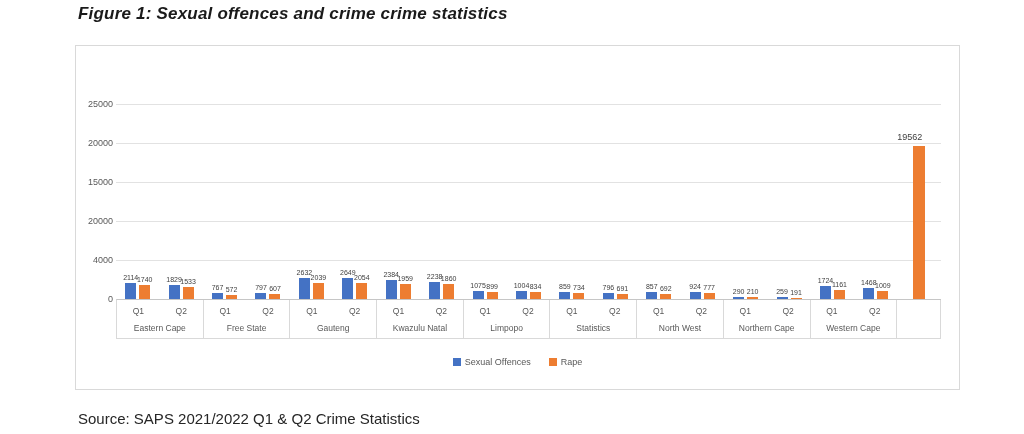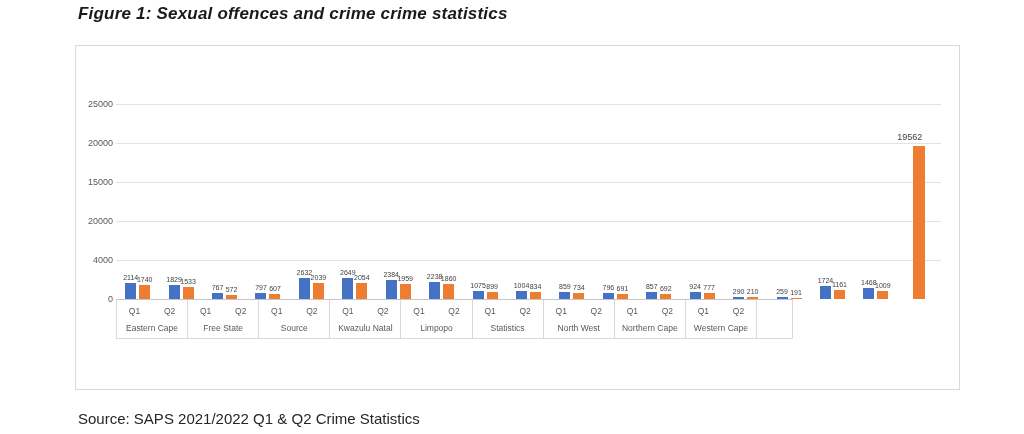--- a/index.html
+++ b/index.html
@@ -43,21 +43,21 @@
     position: absolute; width: 34px;
     text-align: center; font-size: 7px; color: #404040;
     white-space: nowrap;
   }
   .total-value-label {
     position: absolute; width: 44px;
     text-align: left; font-size: 9px; color: #404040;
   }
   .category-axis {
     position: absolute; left: 40px; top: 253px;
-    width: 677px; height: 40px;
+    width: 825px; height: 40px;
     display: flex;
     border-top: 1px solid #c6c6c6;
     border-bottom: 1px solid #d9d9d9;
     border-left: 1px solid #d9d9d9;
   }
   .province-cell {
     flex: 2 0 0; border-right: 1px solid #d9d9d9;
     display: flex; flex-direction: column;
   }
   .empty-cell { flex: 1 0 0; border-right: 1px solid #d9d9d9; }
@@ -191,21 +191,21 @@
             <div class="quarter-label">Q1</div>
             <div class="quarter-label">Q2</div>
           </div>
           <div class="province-label">Free State</div>
         </div>
         <div class="province-cell">
           <div class="quarter-row">
             <div class="quarter-label">Q1</div>
             <div class="quarter-label">Q2</div>
           </div>
-          <div class="province-label">Source</div>
+          <div class="province-label">Gauteng</div>
         </div>
         <div class="province-cell">
           <div class="quarter-row">
             <div class="quarter-label">Q1</div>
             <div class="quarter-label">Q2</div>
           </div>
           <div class="province-label">Kwazulu Natal</div>
         </div>
         <div class="province-cell">
           <div class="quarter-row">
@@ -236,17 +236,27 @@
           <div class="province-label">Northern Cape</div>
         </div>
         <div class="province-cell">
           <div class="quarter-row">
             <div class="quarter-label">Q1</div>
             <div class="quarter-label">Q2</div>
           </div>
           <div class="province-label">Western Cape</div>
         </div>
         <div class="empty-cell"></div>
+      </div>
+    <div class="chart-legend">
+        <div class="legend-item">
+          <span class="legend-swatch" style="background: rgb(68, 114, 196);"></span>
+          <span class="legend-label">Sexual Offences</span>
+        </div>
+        <div class="legend-item">
+          <span class="legend-swatch" style="background: rgb(237, 125, 49);"></span>
+          <span class="legend-label">Rape</span>
+        </div>
       </div>
   </div>
 
   <div class="source-note">Source: SAPS 2021/2022 Q1 &amp; Q2 Crime Statistics</div>
 </div>
 
 </body></html>

